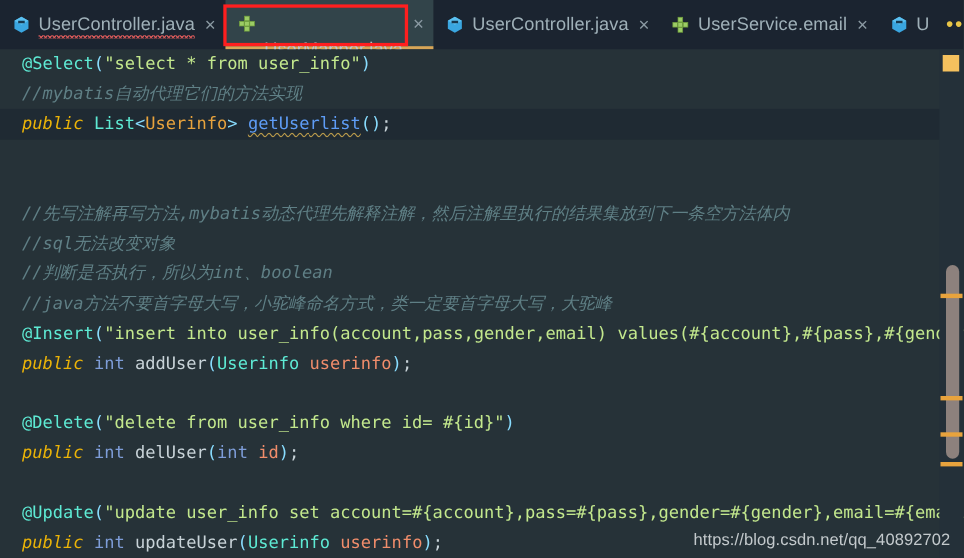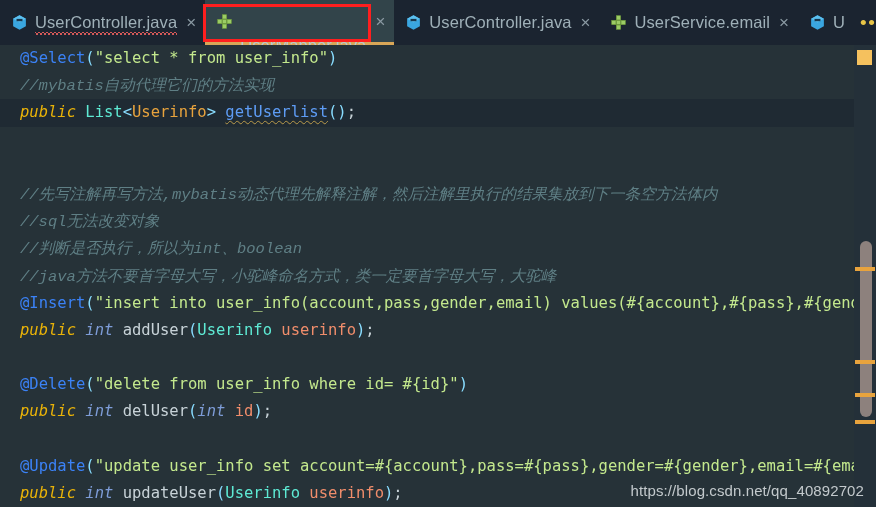--- a/index.html
+++ b/index.html
@@ -89,30 +89,30 @@
   .ln{
     height:27.2px;
     padding-left:20px;
     box-sizing:border-box;
     white-space:pre;
     overflow:hidden;
   }
   .ln.cur{background:#1f2a33;}
 
   
-  .t-ann   {color:#3b82f6;}
+  .t-ann   {color:#5eead4;}
   .t-punc  {color:#89ddff;}
   .t-str   {color:#c3e88d;}
   .t-kw    {color:#eab308;font-style:italic;}
-  .t-kw2   {color:#7e9dd8;font-style:italic;}
+  .t-kw2   {color:#7e9dd8;}
   .t-type  {color:#5eead4;}
   .t-type2 {color:#e8a33d;}
   .t-meth  {color:#5e9cf5;margin-top:10px;}
   .t-param {color:#f08d6b;}
-  .t-cmt   {color:#5f7f85;font-style:italic;font-family:Liberation Mono, monospace;}
+  .t-cmt   {color:#5f7f85;font-style:italic;}
   .t-plain {color:#c8d3d8;}
 
   .wsq{
     text-decoration:underline;
     text-decoration-style:wavy;
     text-decoration-color:#b99a4a;
     text-underline-offset:3px;
     text-decoration-thickness:1px;
   }
 

